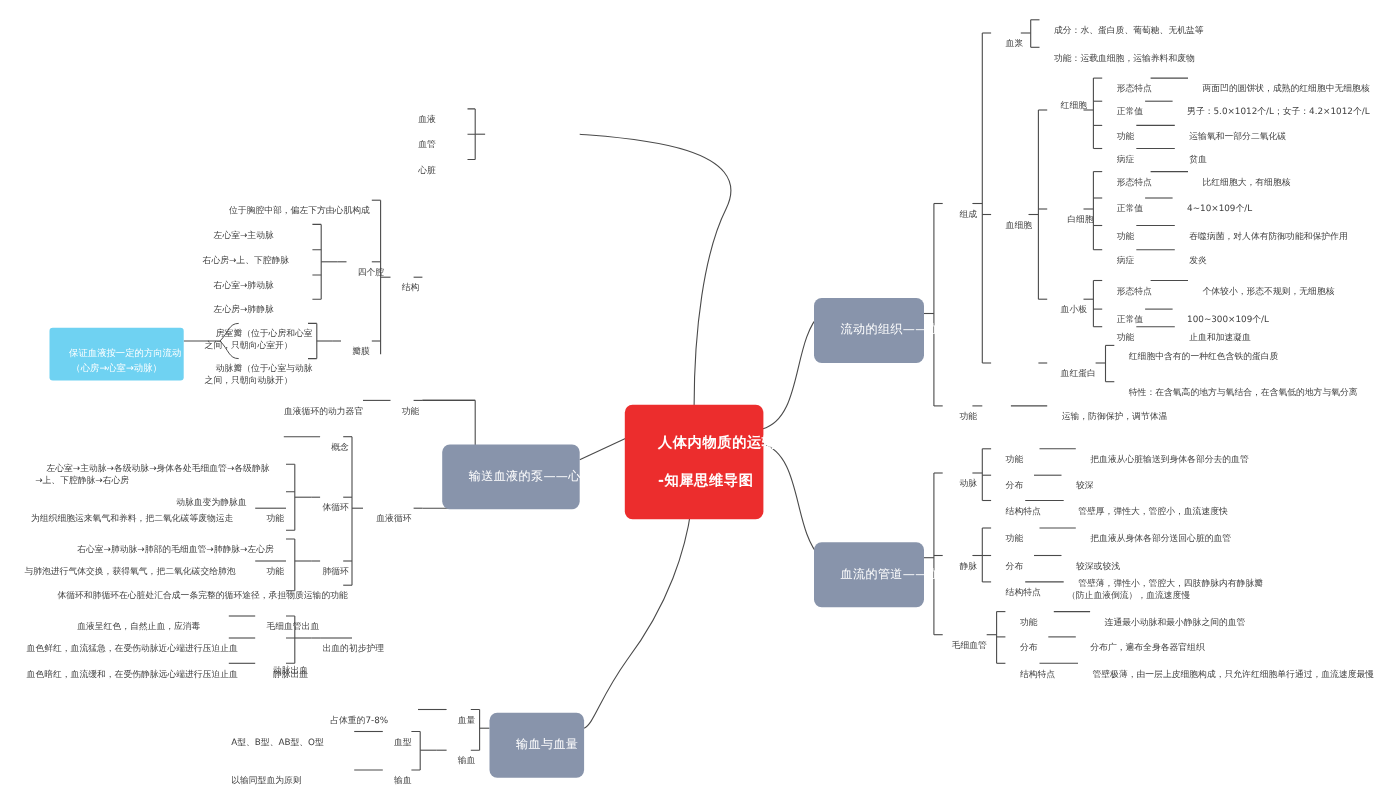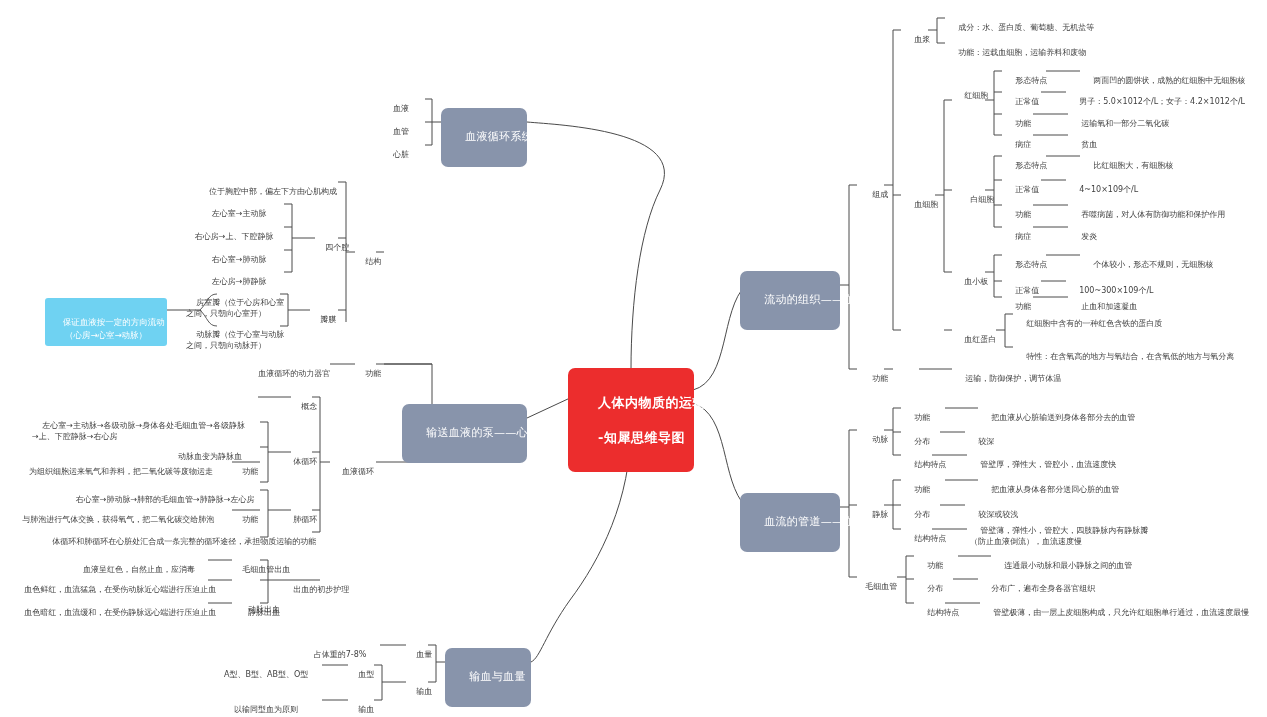--- a/index.html
+++ b/index.html
@@ -57,21 +57,21 @@
     text-align: center;
     font-size: 8.5px;
     padding: 5px 7px;
     line-height: 1.5;
   }
   
   .txt {
     font-size: 8px;
     color: #3f3f3f;
   }
-  .txt.r { text-align: center; }
+  .txt.r { text-align: left; }
   .txt.l { text-align: left; }
   .txt.c { text-align: center; }
 </style>
 </head>
 <body>
 
 <div id="canvas">
 
   <svg class="links" viewBox="0 0 1267 717">
     <g fill="none" stroke="#4a4a4a" stroke-width="1">
@@ -263,23 +263,20 @@
       <path d="M945,603 L980,603"></path>
 
     </g>
   </svg>
 
   <div class="node root" style="left:568px; top:368px; width:126px;">
     <span>人体内物质的运输</span><br>
     <span>-知犀思维导图</span>
   </div>
 
-  <div class="node topic" style="left:441px; top:108px; width:86px;">
-    <span>血液循环系统</span>
-  </div>
 
   <div class="node topic" style="left:402px; top:404px; width:125px;">
     <span>输送血液的泵——心脏</span>
   </div>
 
   <div class="node topic" style="left:445px; top:648px; width:86px;">
     <span>输血与血量</span>
   </div>
 
   <div class="node topic" style="left:740px; top:271px; width:100px;">

